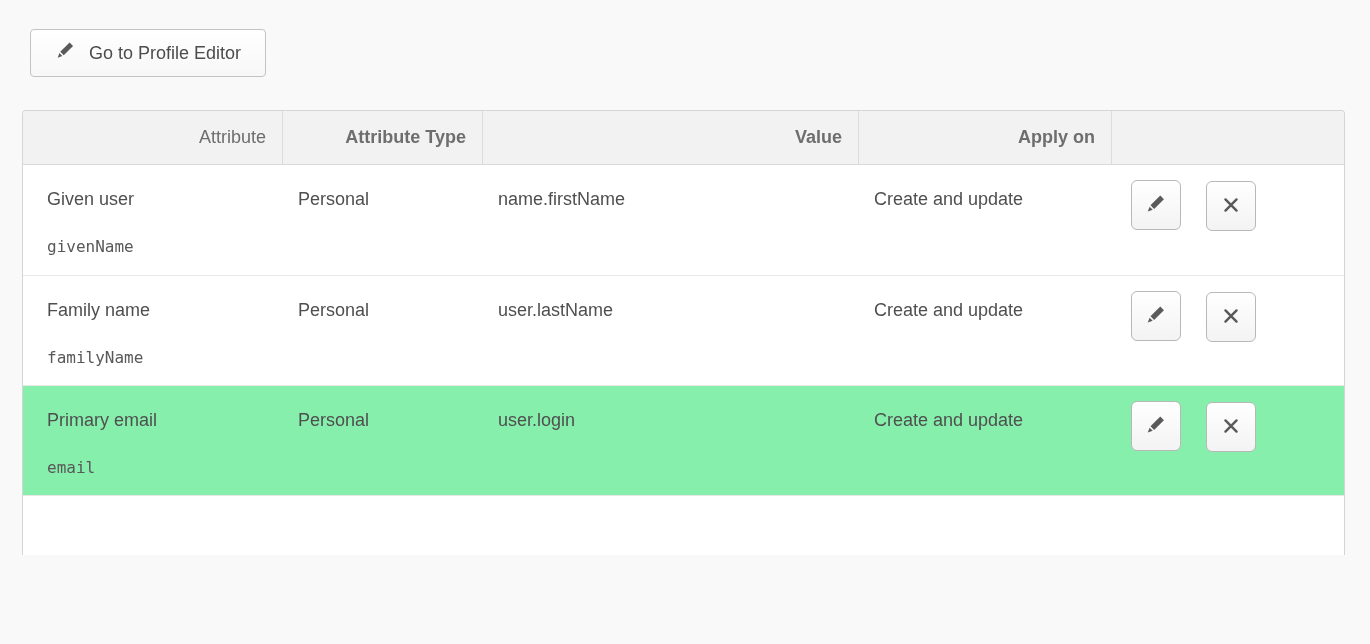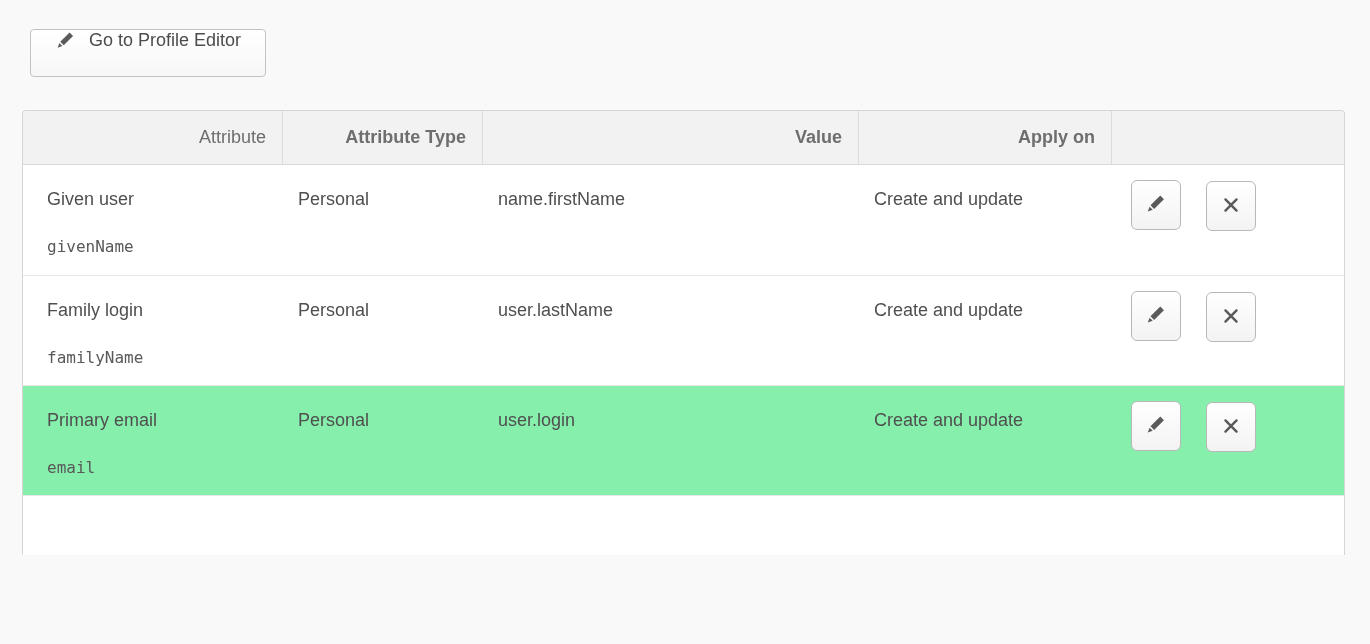--- a/index.html
+++ b/index.html
@@ -8,21 +8,21 @@
     width: 1370px; height: 644px; overflow: hidden;
     background: #f9f9f9;
     font-family: "Liberation Sans", sans-serif;
     color: #4f4f4f;
   }
   .toolbar {
     padding: 29px 0 0 30px;
     display: flex; gap: 22px;
   }
   .btn {
-    display: inline-flex; gap: 13px;
+    display: inline-flex; align-items: center; gap: 13px;
     height: 48px; padding: 0 24px;
     background: linear-gradient(#ffffff, #f7f7f7);
     border: 1px solid #c3c3c3; border-radius: 4px;
     font-size: 18px; color: #4c4c4c;
     cursor: pointer; white-space: nowrap;
   }
   .btn svg { flex: 0 0 auto; }
   .table-wrap { margin: 33px 25px 0 22px; }
   table {
     width: 1323px; table-layout: fixed;
@@ -126,21 +126,21 @@
             <span>
               <svg width="20" height="20" viewBox="0 0 18 18">
                 <path d="M4 4 L14 14 M14 4 L4 14" stroke="#5a5a5a" stroke-width="2.2" stroke-linecap="round" fill="none"></path>
               </svg>
             </span>
           </button>
         </td>
       </tr>
       <tr>
         <td>
-          <div>Family login</div>
+          <div>Family name</div>
           <div class="attr-code">familyName</div>
         </td>
         <td>Personal</td>
         <td>user.lastName</td>
         <td>Create and update</td>
         <td class="actions-cell">
           <button class="icon-btn">
             <span>
               <svg width="22" height="22" viewBox="0 0 20 20" fill="#5a5a5a">
                 <path d="M13.9 2.3 L17.2 5.6 L8.3 14.5 L5.0 11.2 Z"></path>

